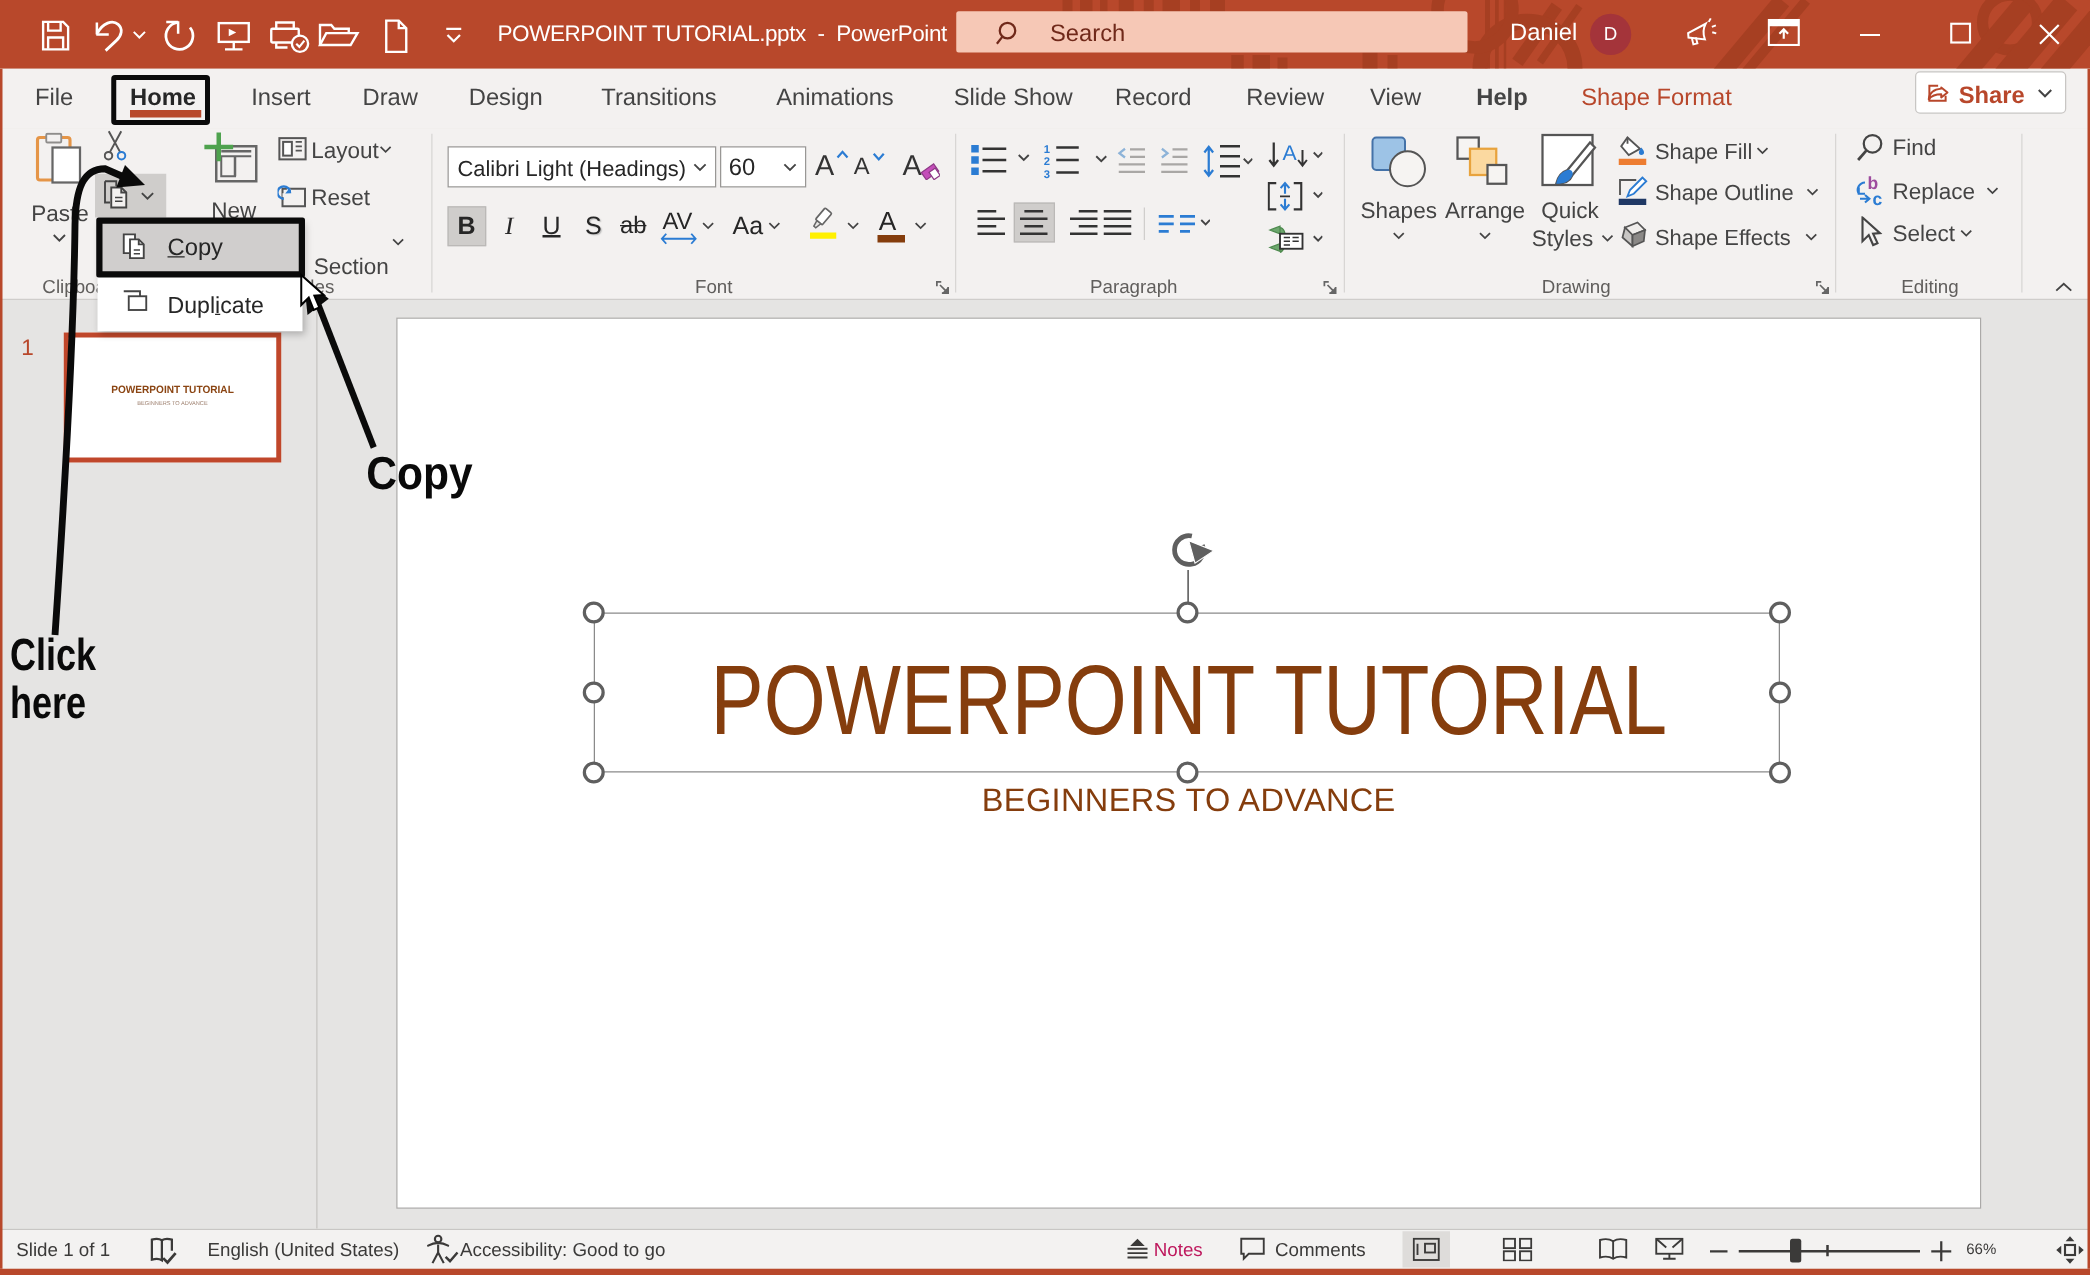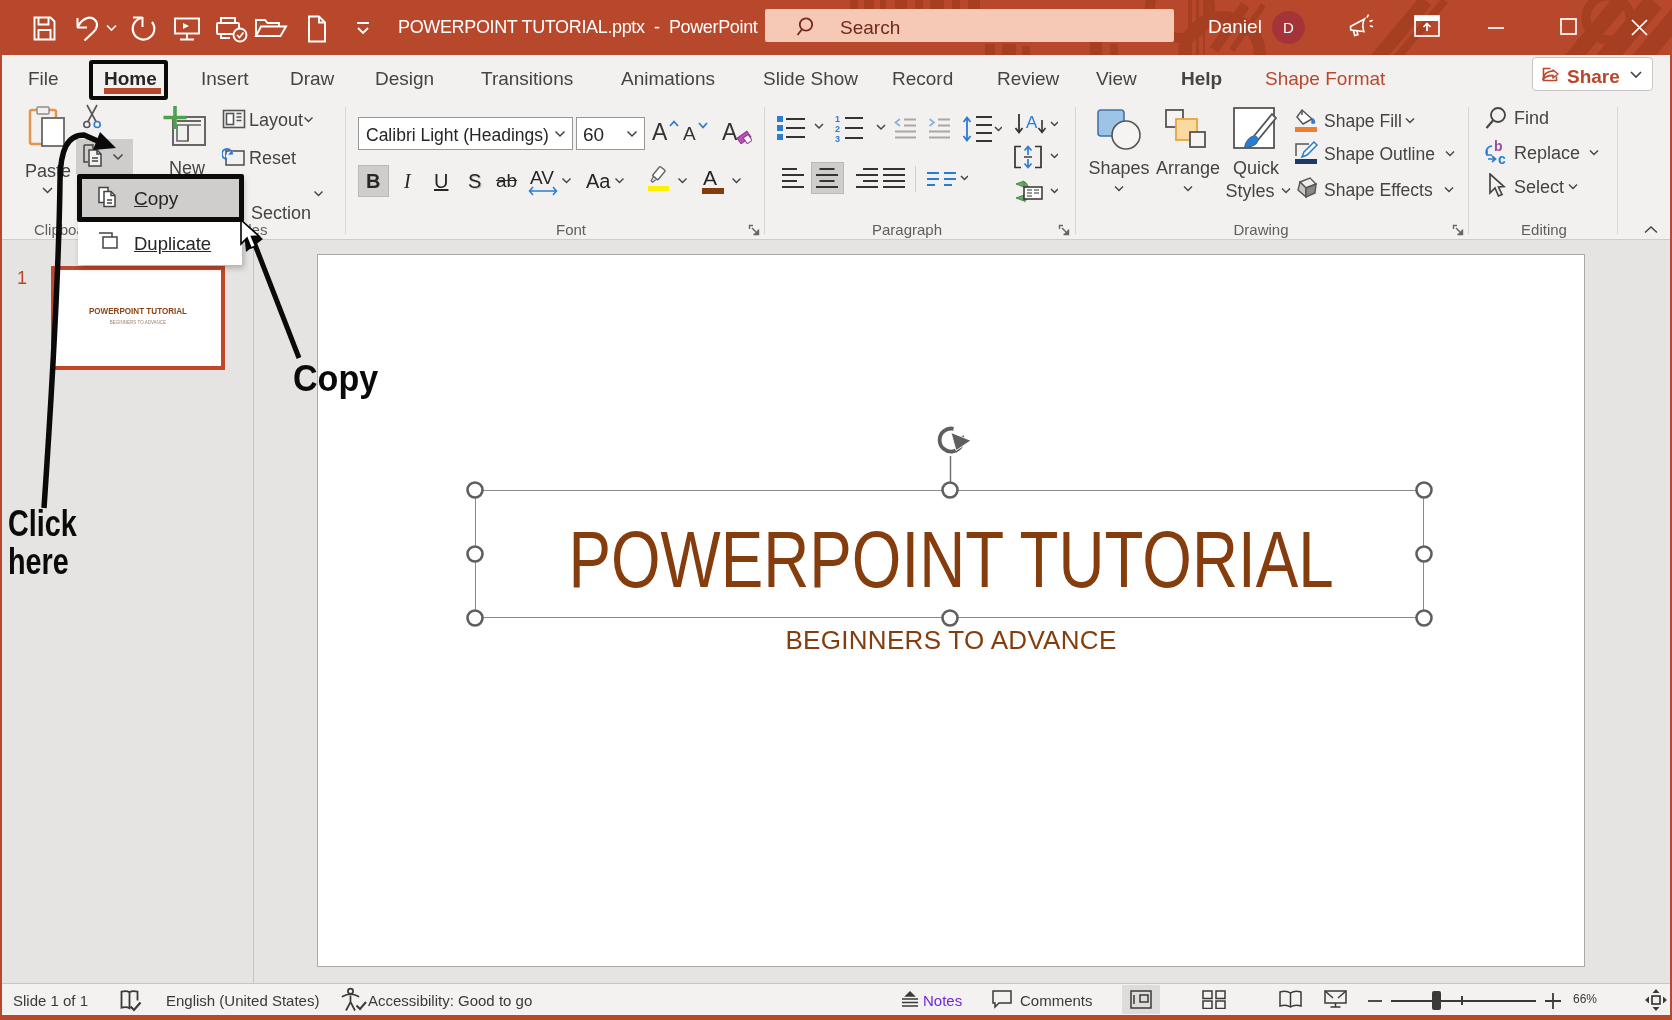--- a/index.html
+++ b/index.html
@@ -535,21 +535,21 @@
   <path d="M11 15 h5 M11 18 h5" stroke="#444" stroke-width="1.3"></path>
 </svg>
 <div class="abs" style="left:134px;top:188px;font-size:19px;color:#262626;"><span style="text-decoration:underline;">C</span>opy</div>
 
 <svg class="abs" style="left:97px;top:231px" width="22" height="20" viewBox="0 0 22 20">
   <g fill="#fff" stroke="#444" stroke-width="1.5">
     <path d="M2 2 h13 v11"></path>
     <rect x="6" y="6" width="14" height="11"></rect>
   </g>
 </svg>
-<div class="abs" style="left:134px;top:233px;font-size:18.5px;color:#262626;text-decoration:underline;">Dupl<span style="text-decoration:underline;">i</span>cate</div>
+<div class="abs" style="left:134px;top:233px;font-size:18.5px;color:#262626;">Dupl<span style="text-decoration:underline;">i</span>cate</div>
 
 <div class="abs" style="left:77px;top:174px;width:167px;height:48px;border:5px solid #0A0A0A;border-radius:2px;"></div>
 
 <svg class="abs" style="left:236px;top:218px;z-index:6" width="26" height="34" viewBox="0 0 26 34">
   <path d="M5 2 L5 26 L11 20 L15 30 L19.5 28 L15.5 18.5 L23 18z" fill="#fff" stroke="#000" stroke-width="1.6"></path>
 </svg>
 
 <svg class="abs" style="left:0;top:100px;" width="420" height="520" viewBox="0 0 420 520">
 
   <path d="M44 408 C52 290 59 170 60 80 C60.5 50 67 35 84 35 L100 42" fill="none" stroke="#0A0A0A" stroke-width="5.5"></path>
@@ -580,21 +580,21 @@
     </g>
   </svg>
 <div class="abs" style="left:368px;top:992px;font-size:15px;color:#3B3A39;">Accessibility: Good to go</div>
 
 <svg class="abs" style="left:899px;top:989px" width="22" height="20" viewBox="0 0 22 20">
     <g stroke="#3B3A39" fill="none" stroke-width="1.5">
       <path d="M3 17 h16 M3 13.5 h16 M3 10 h16"></path>
       <path d="M7 7 l4-4 4 4z" fill="#3B3A39"></path>
     </g>
   </svg>
-<div class="abs" style="left:923px;top:992px;font-size:15px;color:#6d28d9;">Notes</div>
+<div class="abs" style="left:923px;top:992px;font-size:15px;color:#be185d;">Notes</div>
 <svg class="abs" style="left:991px;top:989px" width="24" height="20" viewBox="0 0 24 20">
     <path d="M2 2 h18 v12 h-12 l-4 4 v-4 h-2z" fill="none" stroke="#3B3A39" stroke-width="1.5"></path>
   </svg>
 <div class="abs" style="left:1020px;top:992px;font-size:15px;color:#3B3A39;">Comments</div>
 <div class="abs" style="left:1122px;top:985px;width:38px;height:29px;background:#DEDCDA;"></div>
 <svg class="abs" style="left:1130px;top:990px" width="22" height="19" viewBox="0 0 22 19">
     <g fill="none" stroke="#3B3A39" stroke-width="1.5">
       <rect x="1" y="1" width="20" height="17"></rect>
       <rect x="10" y="5" width="8" height="7"></rect>
       <path d="M4 5 v9"></path>

